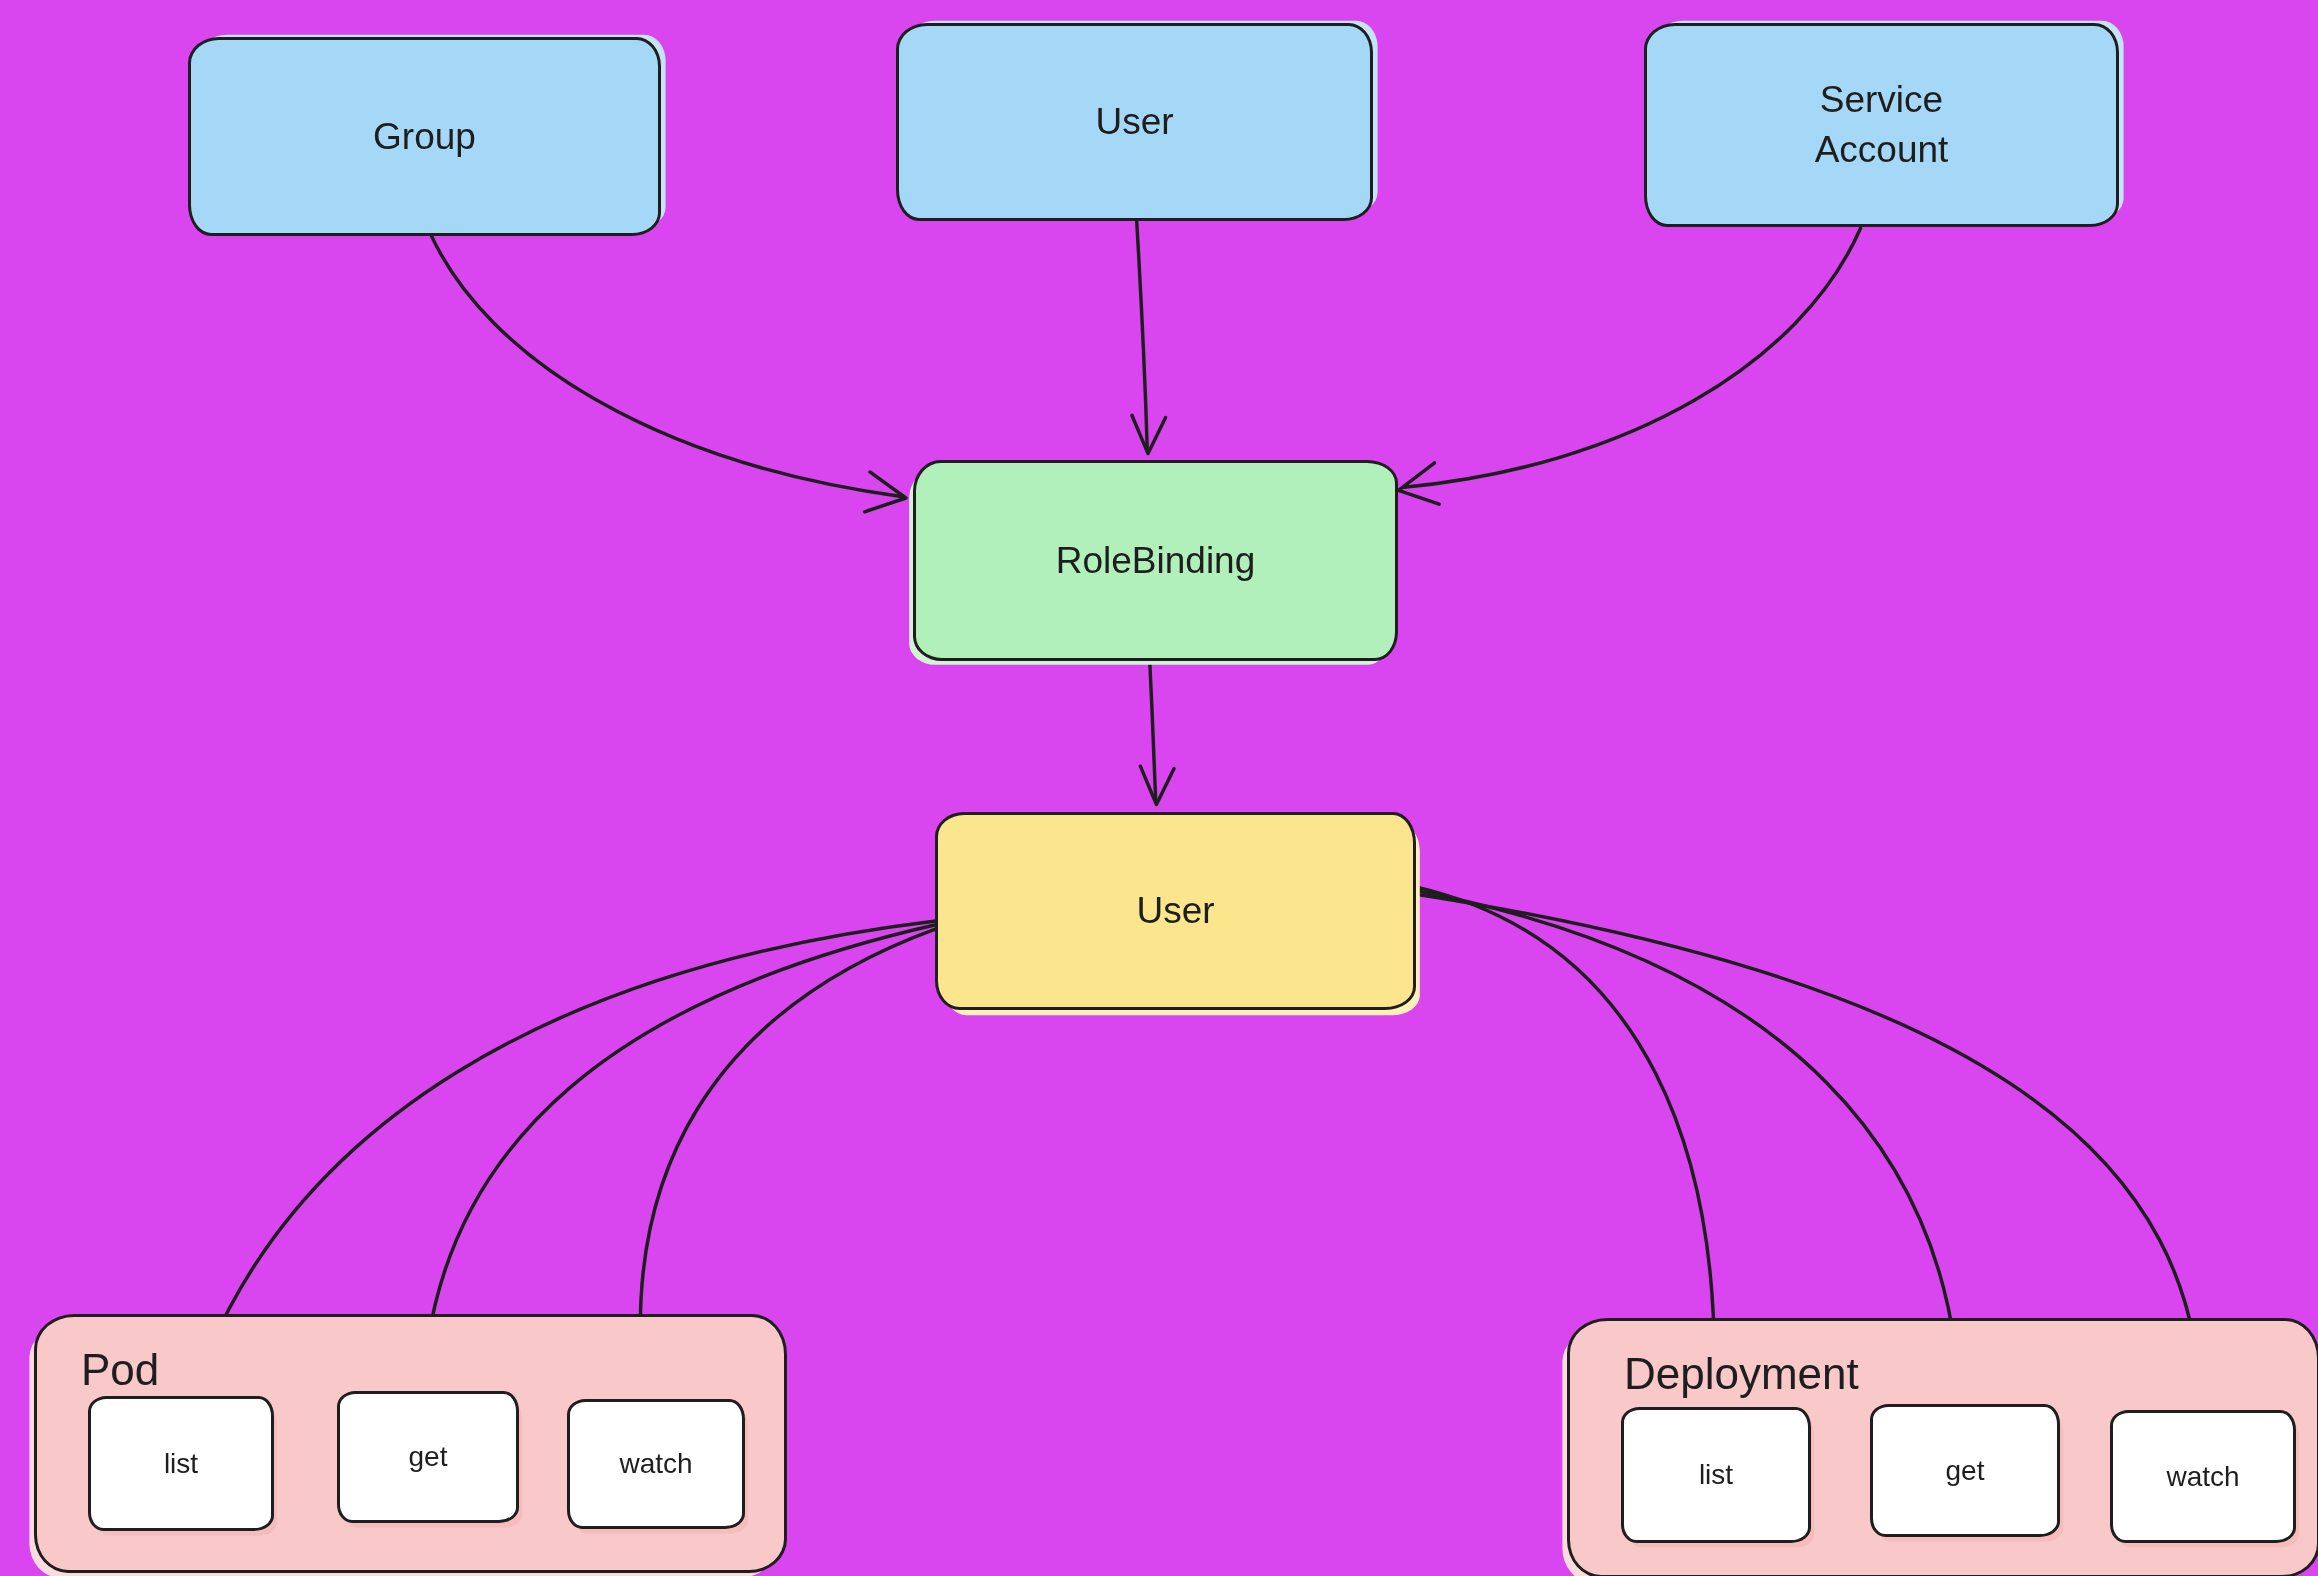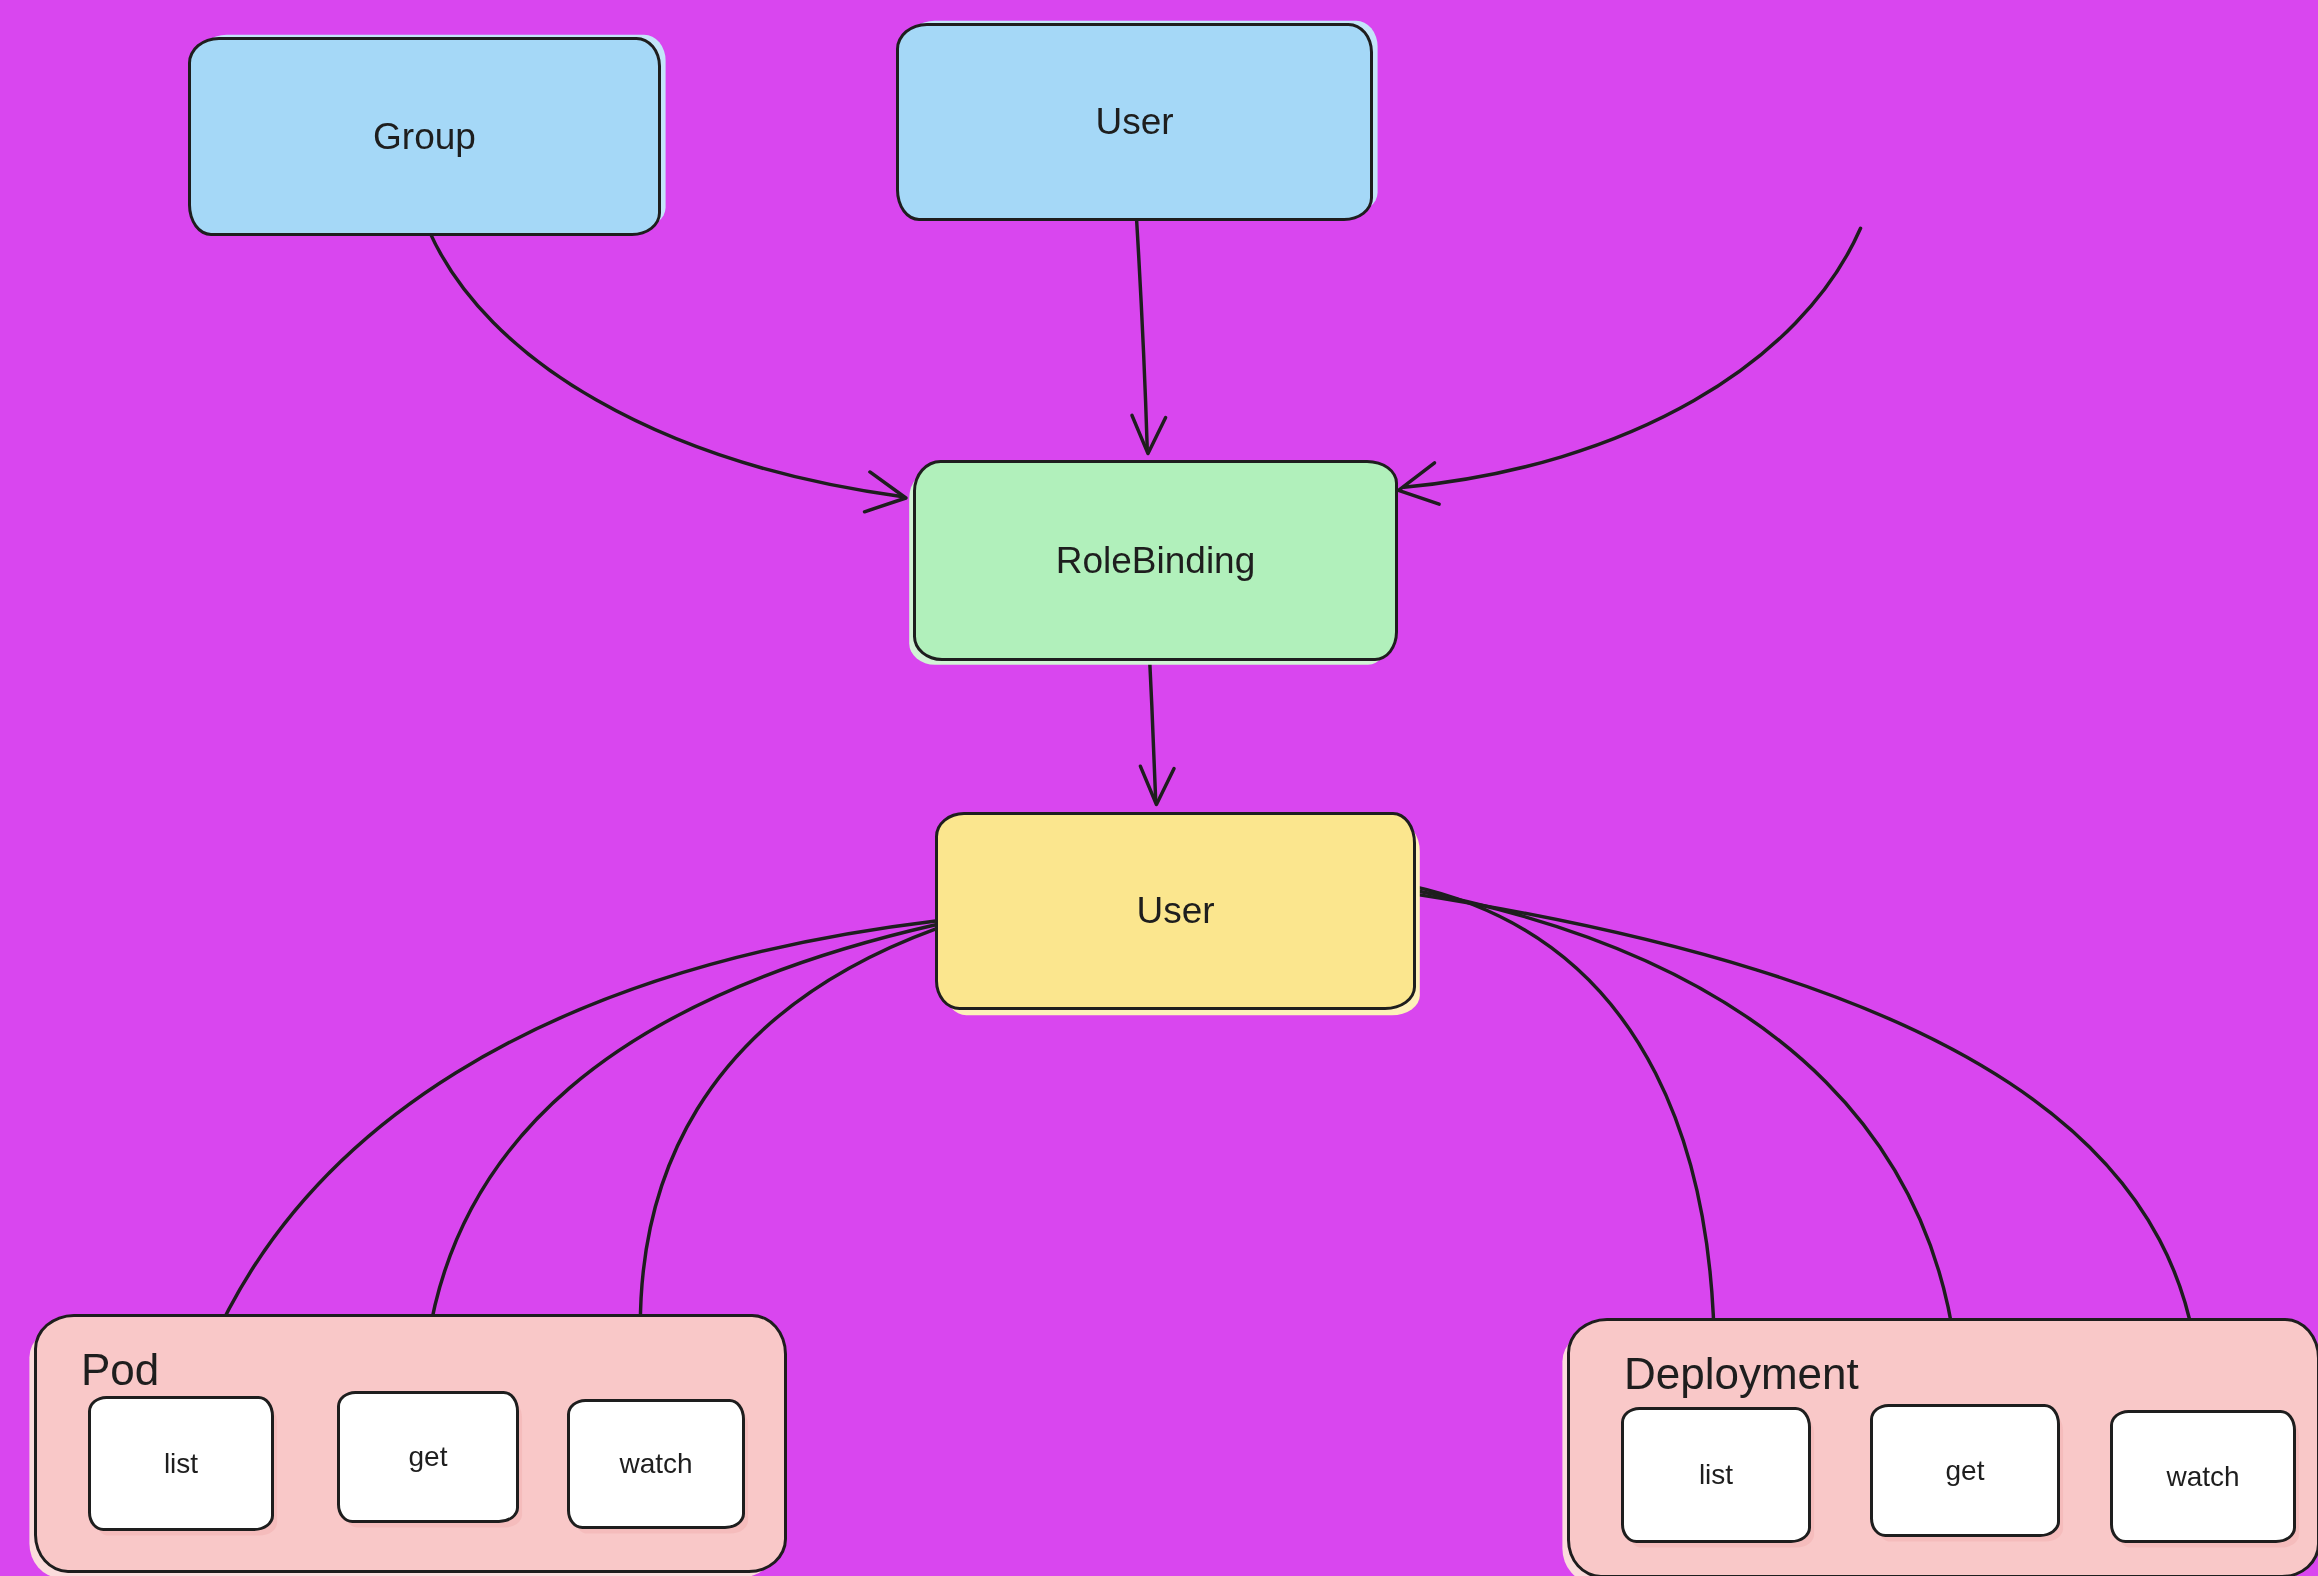--- a/index.html
+++ b/index.html
@@ -128,20 +128,24 @@
   </svg>
 
   <div class="node subject" id="node-group">
     <span class="node-label">Group</span>
   </div>
 
   <div class="node subject" id="node-user">
     <span class="node-label">User</span>
   </div>
 
+  <div class="node subject" id="node-service-account">
+    <span class="node-label">Service
+Account</span>
+  </div>
 
   <div class="node" id="node-rolebinding">
     <span class="node-label">RoleBinding</span>
   </div>
 
   <div class="node" id="node-role">
     <span class="node-label">User</span>
   </div>
 
   <div class="container" id="node-pod">

